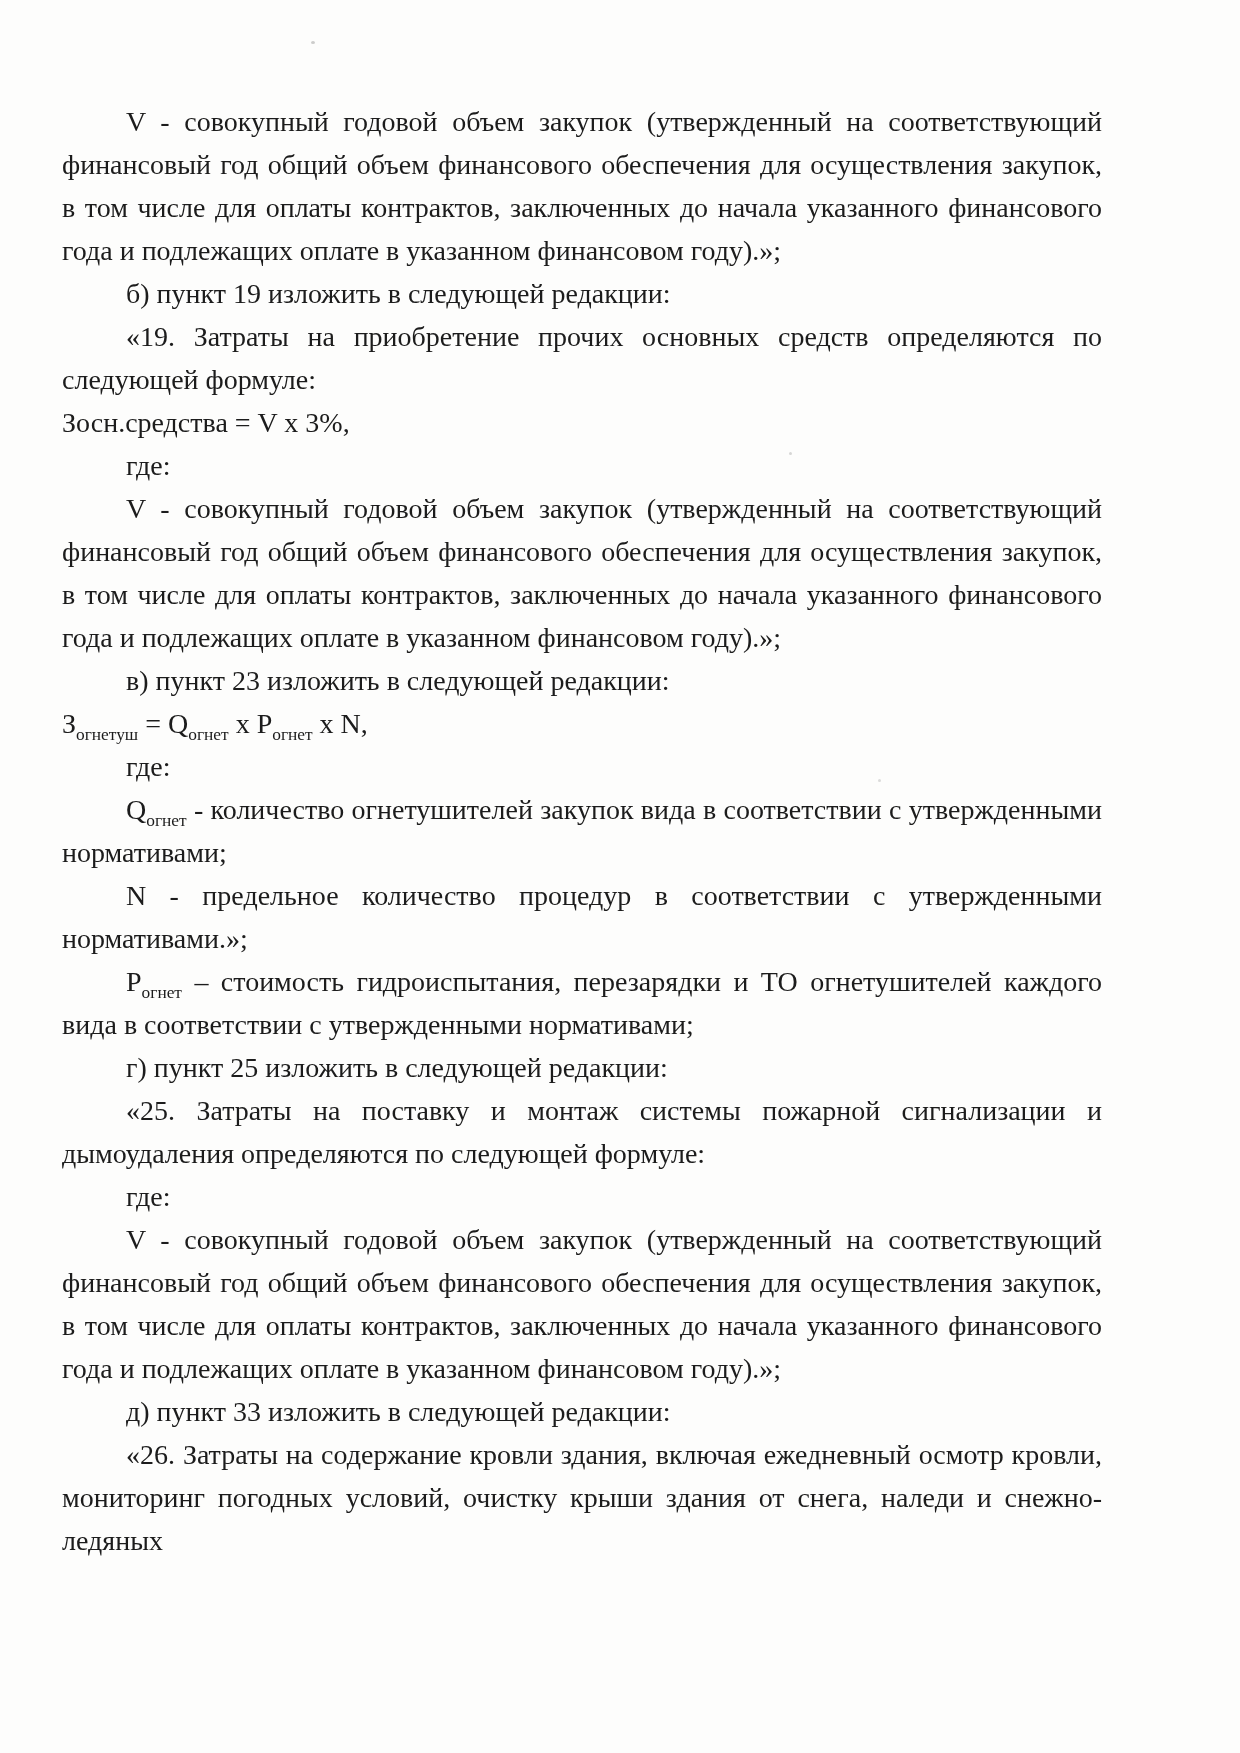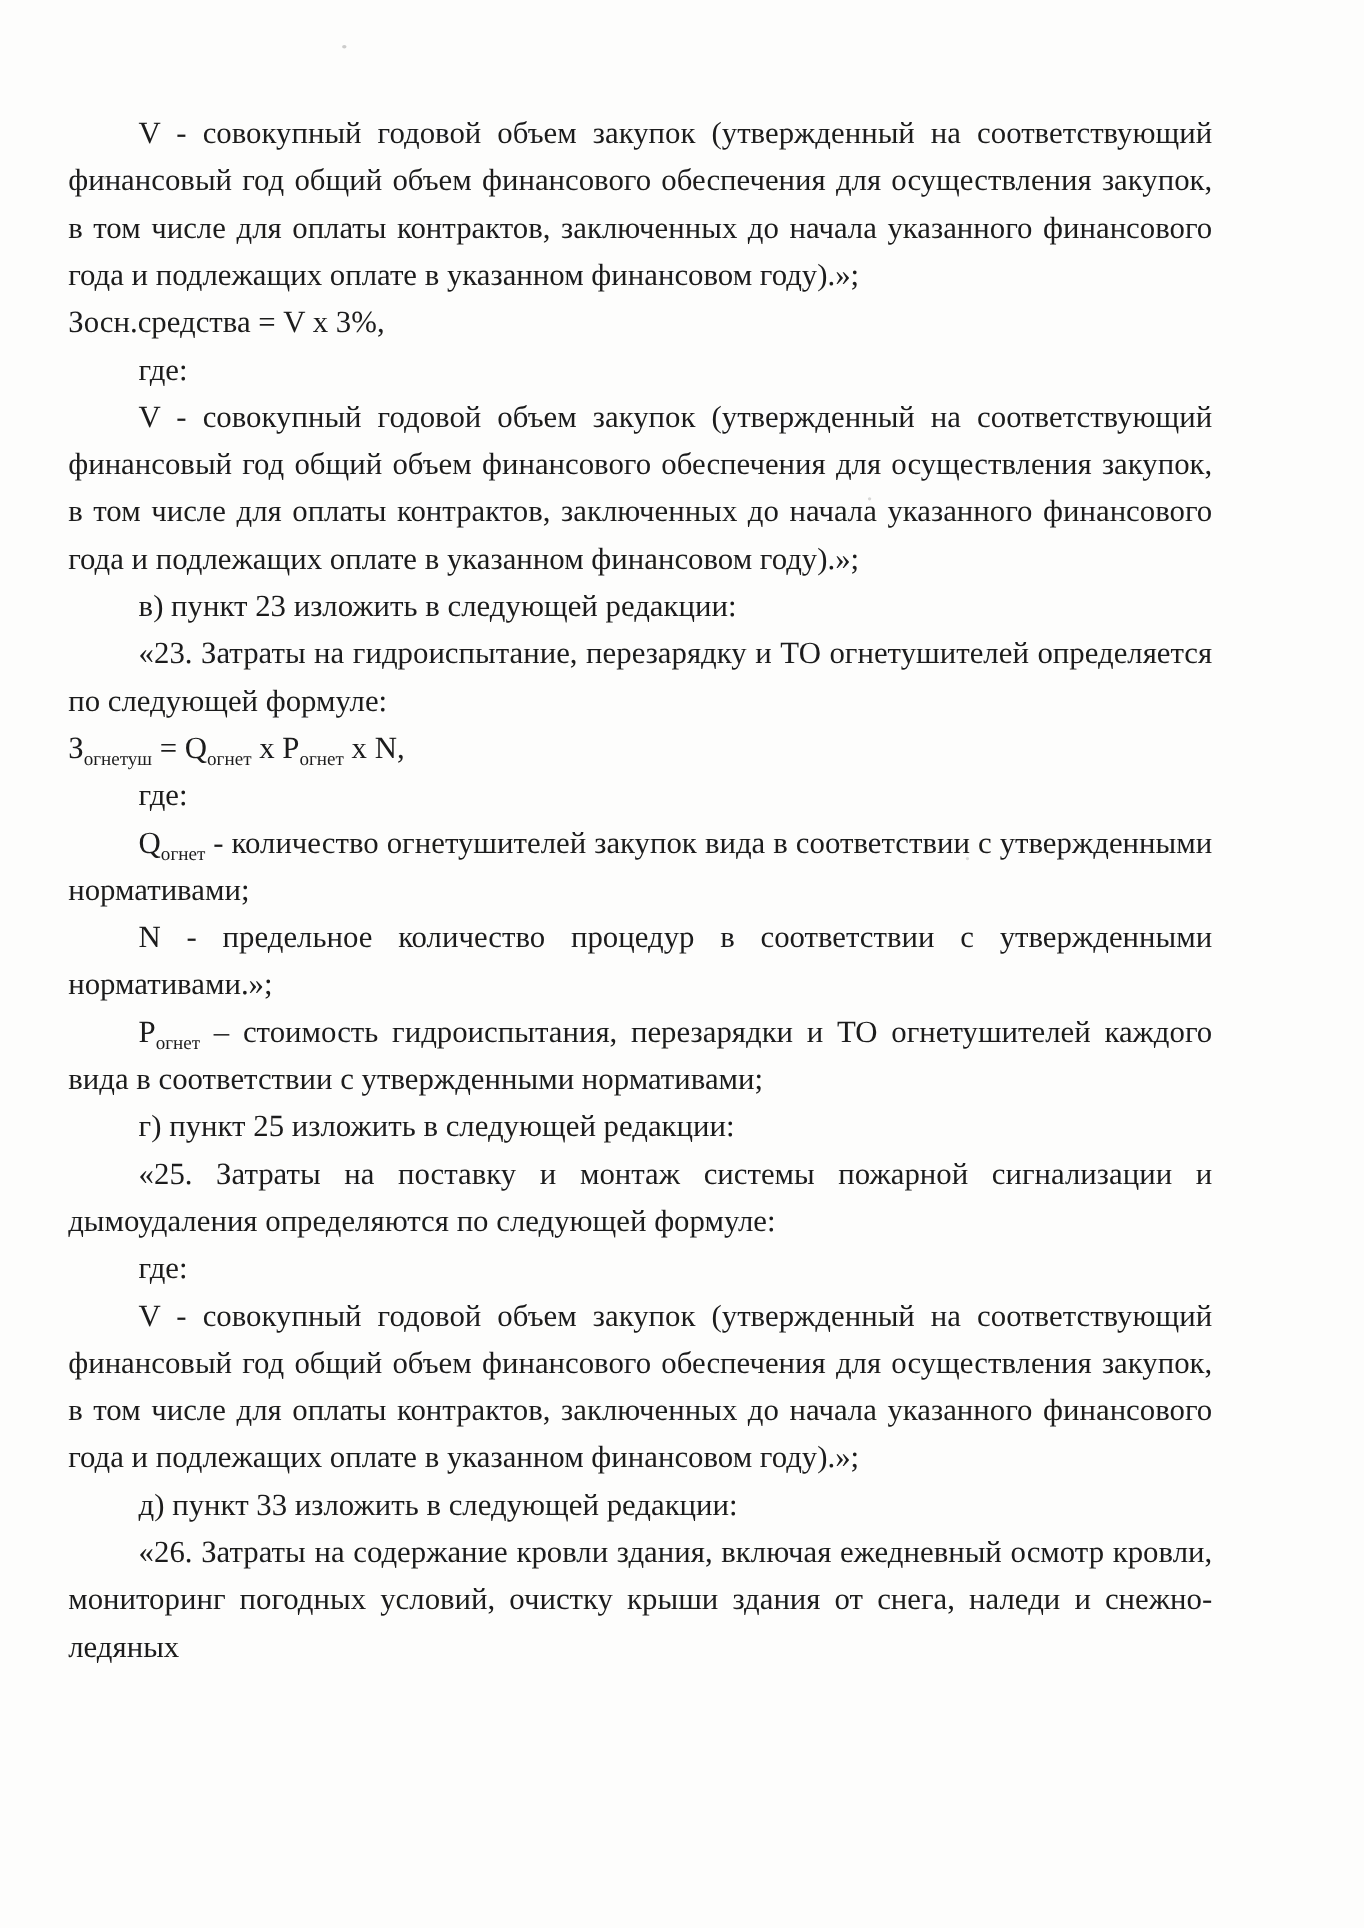--- a/index.html
+++ b/index.html
@@ -43,31 +43,32 @@
 
 <div class="page">
 
   <span class="speck speck-1"></span>
   <span class="speck speck-2"></span>
   <span class="speck speck-3"></span>
   <span class="speck speck-4"></span>
 
   <p class="body">V - совокупный годовой объем закупок (утвержденный на соответствующий финансовый год общий объем финансового обеспечения для осуществления закупок, в том числе для оплаты контрактов, заключенных до начала указанного финансового года и подлежащих оплате в указанном финансовом году).»;</p>
 
+  <p class="body">б) пункт 19 изложить в следующей редакции:</p>
 
+  <p class="body">«19. Затраты на приобретение прочих основных средств определяются по следующей формуле:</p>
 
   <p class="formula">Зосн.средства = V х 3%,</p>
 
   <p class="body">где:</p>
 
   <p class="body">V - совокупный годовой объем закупок (утвержденный на соответствующий финансовый год общий объем финансового обеспечения для осуществления закупок, в том числе для оплаты контрактов, заключенных до начала указанного финансового года и подлежащих оплате в указанном финансовом году).»;</p>
 
   <p class="body">в) пункт 23 изложить в следующей редакции:</p>
 
-  <p class="body">«23. Затраты на гидроиспытание, перезарядку и ТО огнетушителей определяется по следующей формуле:</p>
 
   <p class="formula"><span>З</span><sub>огнетуш</sub><span> = Q</span><sub>огнет</sub><span> х Р</span><sub>огнет</sub><span> х N,</span></p>
 
   <p class="body">где:</p>
 
   <p class="body"><span>Q</span><sub>огнет</sub><span> - количество огнетушителей закупок вида в соответствии с утвержденными нормативами;</span></p>
 
   <p class="body">N - предельное количество процедур в соответствии с утвержденными нормативами.»;</p>
 
   <p class="body"><span>Р</span><sub>огнет</sub><span> – стоимость гидроиспытания, перезарядки и ТО огнетушителей каждого вида в соответствии с утвержденными нормативами;</span></p>

